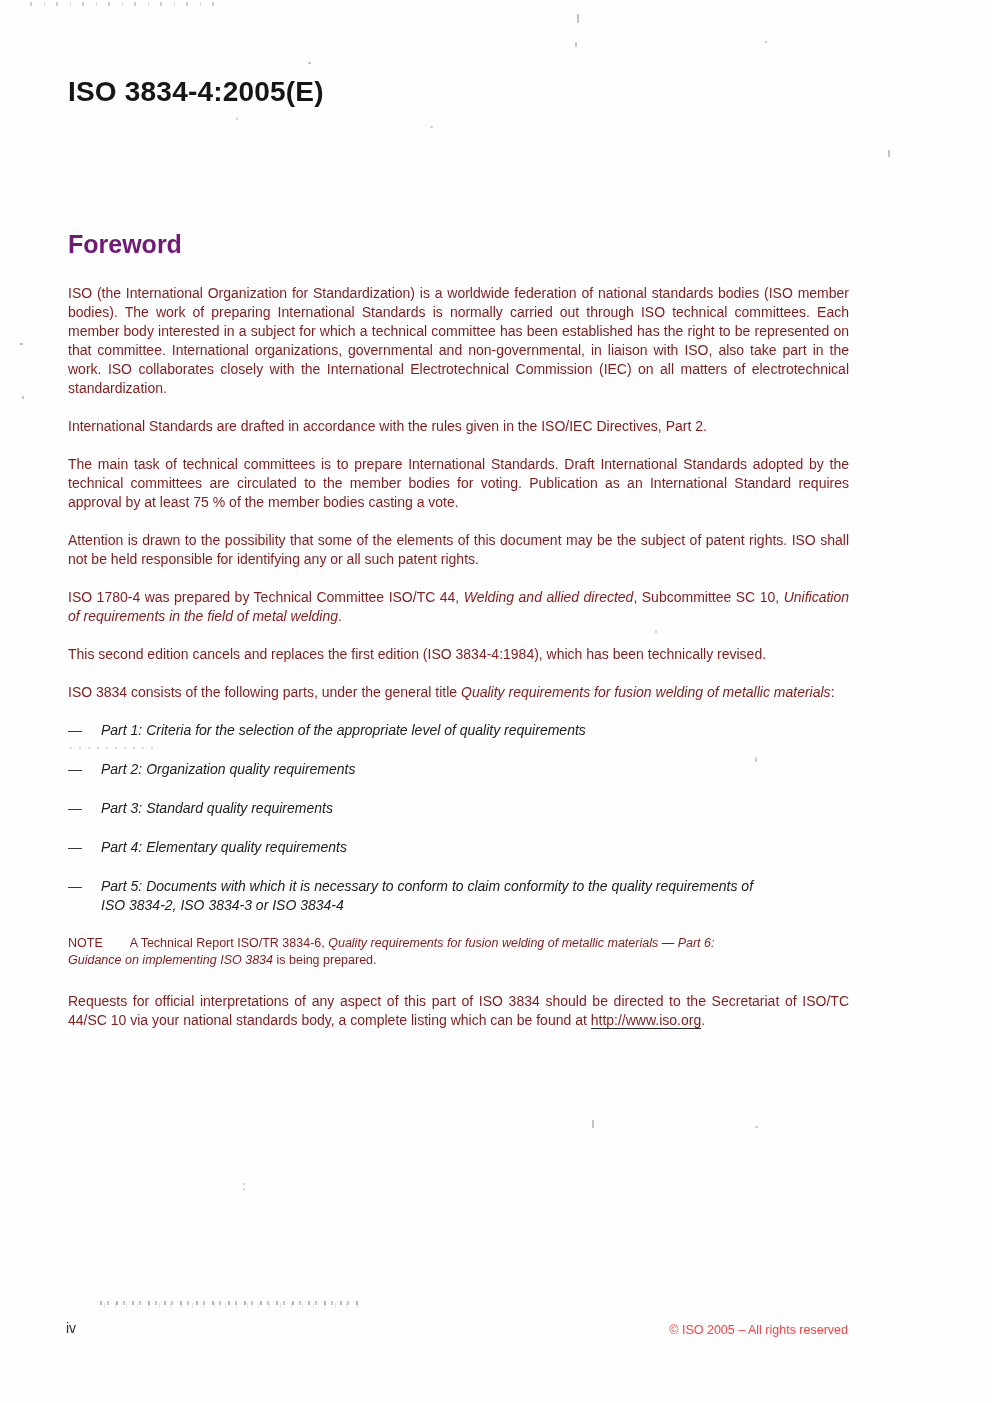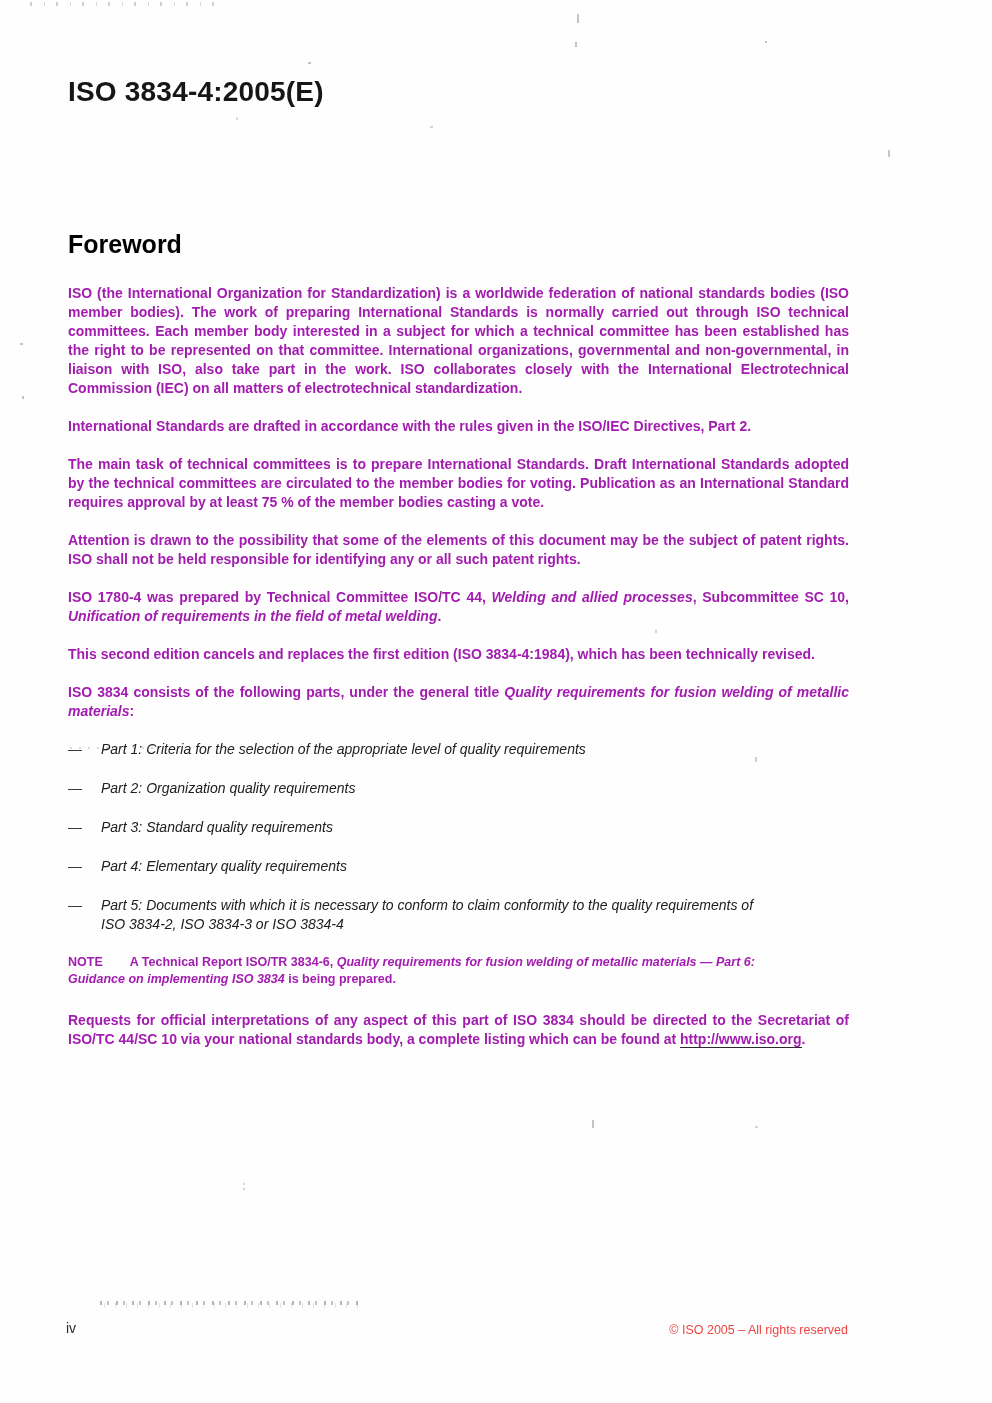--- a/index.html
+++ b/index.html
@@ -13,24 +13,24 @@
   }
   .page-header {
     position:absolute; left:68px; top:76px;
     font-size:28px; font-weight:bold; color:#161616;
     letter-spacing:0.2px;
   }
   .content {
     position:absolute; left:68px; top:230px; width:781px;
   }
   .foreword-title {
-    font-size:25px; font-weight:bold; margin:0 0 26px 0; line-height:28px; color:#000000;
+    font-size:25px; font-weight:bold; margin:0 0 26px 0; line-height:28px; color:#701a75;
   }
   .content p {
-    margin:0 0 19px 0; font-size:14px; line-height:19px; text-align:justify; color:#a21caf;font-weight:bold;
+    margin:0 0 19px 0; font-size:14px; line-height:19px; text-align:justify; color:#7f1d1d;
   }
   .content p i, .content .it { font-style:italic; }
   .parts-list { margin:2px 0 0 0; }
   .part-item {
     position:relative; padding-left:33px; margin:0 0 20px 0;
     font-style:italic; font-size:14px; line-height:19px; color:#202020;
   }
   .part-marker { position:absolute; left:0; top:0; font-style:normal; color:#3a3a3a; }
   .note-para {
     font-size:12.5px !important; line-height:17px !important;
@@ -91,21 +91,21 @@
   <h1 class="foreword-title">Foreword</h1>
 
   <p>ISO (the International Organization for Standardization) is a worldwide federation of national standards bodies (ISO member bodies). The work of preparing International Standards is normally carried out through ISO technical committees. Each member body interested in a subject for which a technical committee has been established has the right to be represented on that committee. International organizations, governmental and non-governmental, in liaison with ISO, also take part in the work. ISO collaborates closely with the International Electrotechnical Commission (IEC) on all matters of electrotechnical standardization.</p>
 
   <p>International Standards are drafted in accordance with the rules given in the ISO/IEC Directives, Part 2.</p>
 
   <p>The main task of technical committees is to prepare International Standards. Draft International Standards adopted by the technical committees are circulated to the member bodies for voting. Publication as an International Standard requires approval by at least 75 % of the member bodies casting a vote.</p>
 
   <p>Attention is drawn to the possibility that some of the elements of this document may be the subject of patent rights. ISO shall not be held responsible for identifying any or all such patent rights.</p>
 
-  <p><span>ISO 1780-4 was prepared by Technical Committee ISO/TC 44, </span><i>Welding and allied processes</i><span>, Subcommittee SC 10, </span><i>Unification of requirements in the field of metal welding</i><span>.</span></p>
+  <p><span>ISO 1780-4 was prepared by Technical Committee ISO/TC 44, </span><i>Welding and allied directed</i><span>, Subcommittee SC 10, </span><i>Unification of requirements in the field of metal welding</i><span>.</span></p>
 
   <p>This second edition cancels and replaces the first edition (ISO 3834-4:1984), which has been technically revised.</p>
 
   <p><span>ISO 3834 consists of the following parts, under the general title </span><i>Quality requirements for fusion welding of metallic materials</i><span>:</span></p>
 
   <div class="parts-list">
     <div class="part-item"><span class="part-marker">—</span><span>Part 1: Criteria for the selection of the appropriate level of quality requirements</span></div>
     <div class="part-item"><span class="part-marker">—</span><span>Part 2: Organization quality requirements</span></div>
     <div class="part-item"><span class="part-marker">—</span><span>Part 3: Standard quality requirements</span></div>
     <div class="part-item"><span class="part-marker">—</span><span>Part 4: Elementary quality requirements</span></div>

